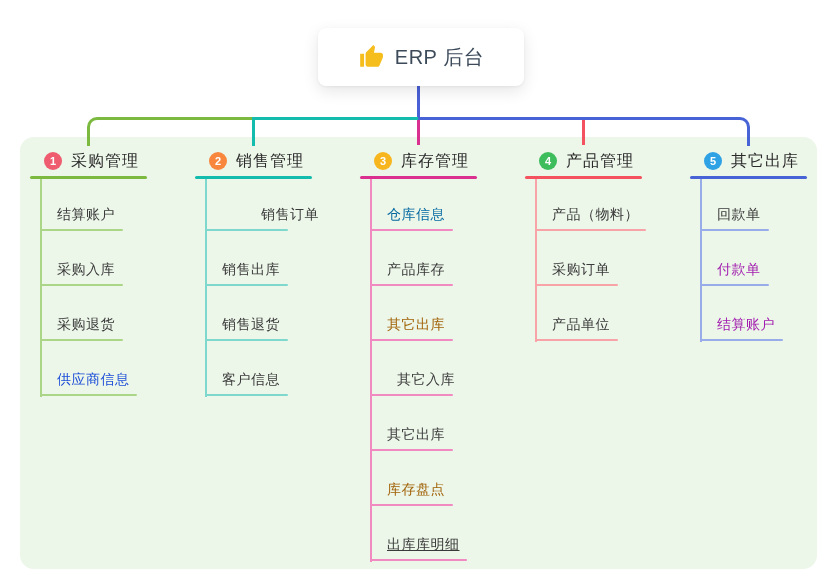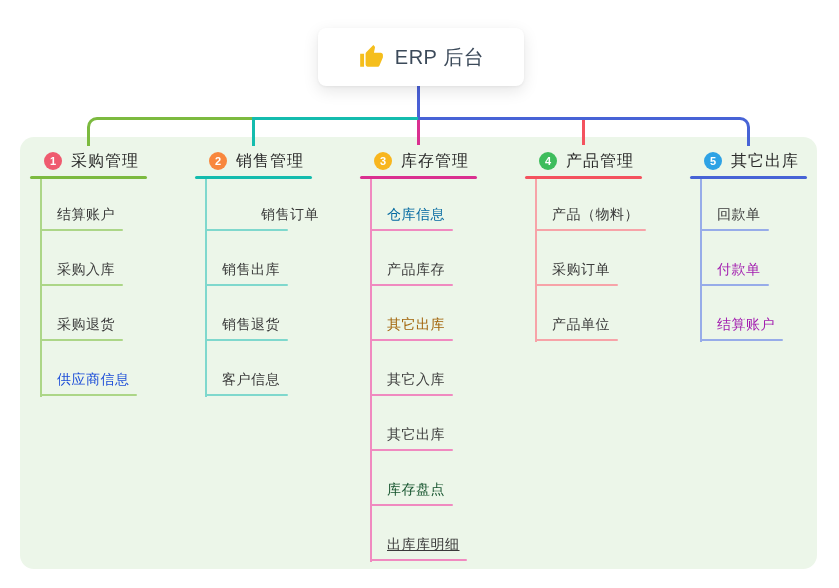--- a/index.html
+++ b/index.html
@@ -125,29 +125,29 @@
         </div>
         <div class="child" style="top: 111px;">
           <span class="child-label" style="color: rgb(58, 58, 58);">产品库存</span>
           <div class="child-underline" style="width: 83px; background: rgb(240, 138, 192);"></div>
         </div>
         <div class="child" style="top: 166px;">
           <span class="child-label" style="color: #a16207;">其它出库</span>
           <div class="child-underline" style="width: 83px; background: rgb(240, 138, 192);"></div>
         </div>
         <div class="child" style="top: 221px;">
-          <span class="child-label" style="color: rgb(58, 58, 58);">其它入库</span>
+          <span class="child-label" style="color: rgb(58, 58, 58); margin-left: 10px;">其它入库</span>
           <div class="child-underline" style="width: 83px; background: rgb(240, 138, 192);"></div>
         </div>
         <div class="child" style="top: 276px;">
           <span class="child-label" style="color: rgb(58, 58, 58);">其它出库</span>
           <div class="child-underline" style="width: 83px; background: rgb(240, 138, 192);"></div>
         </div>
         <div class="child" style="top: 331px;">
-          <span class="child-label" style="color: #14532d;">库存盘点</span>
+          <span class="child-label" style="color: #a16207;">库存盘点</span>
           <div class="child-underline" style="width: 83px; background: rgb(240, 138, 192);"></div>
         </div>
         <div class="child" style="top: 386px;">
           <span class="child-label" style="color: rgb(58, 58, 58); text-decoration: underline;">出库库明细</span>
           <div class="child-underline" style="width: 97px; background: rgb(240, 138, 192);"></div>
         </div>
       </div>
       <div class="branch" style="left: 525px;">
         <div class="branch-header">
           <span class="badge" style="background: rgb(62, 189, 92);">4</span>

